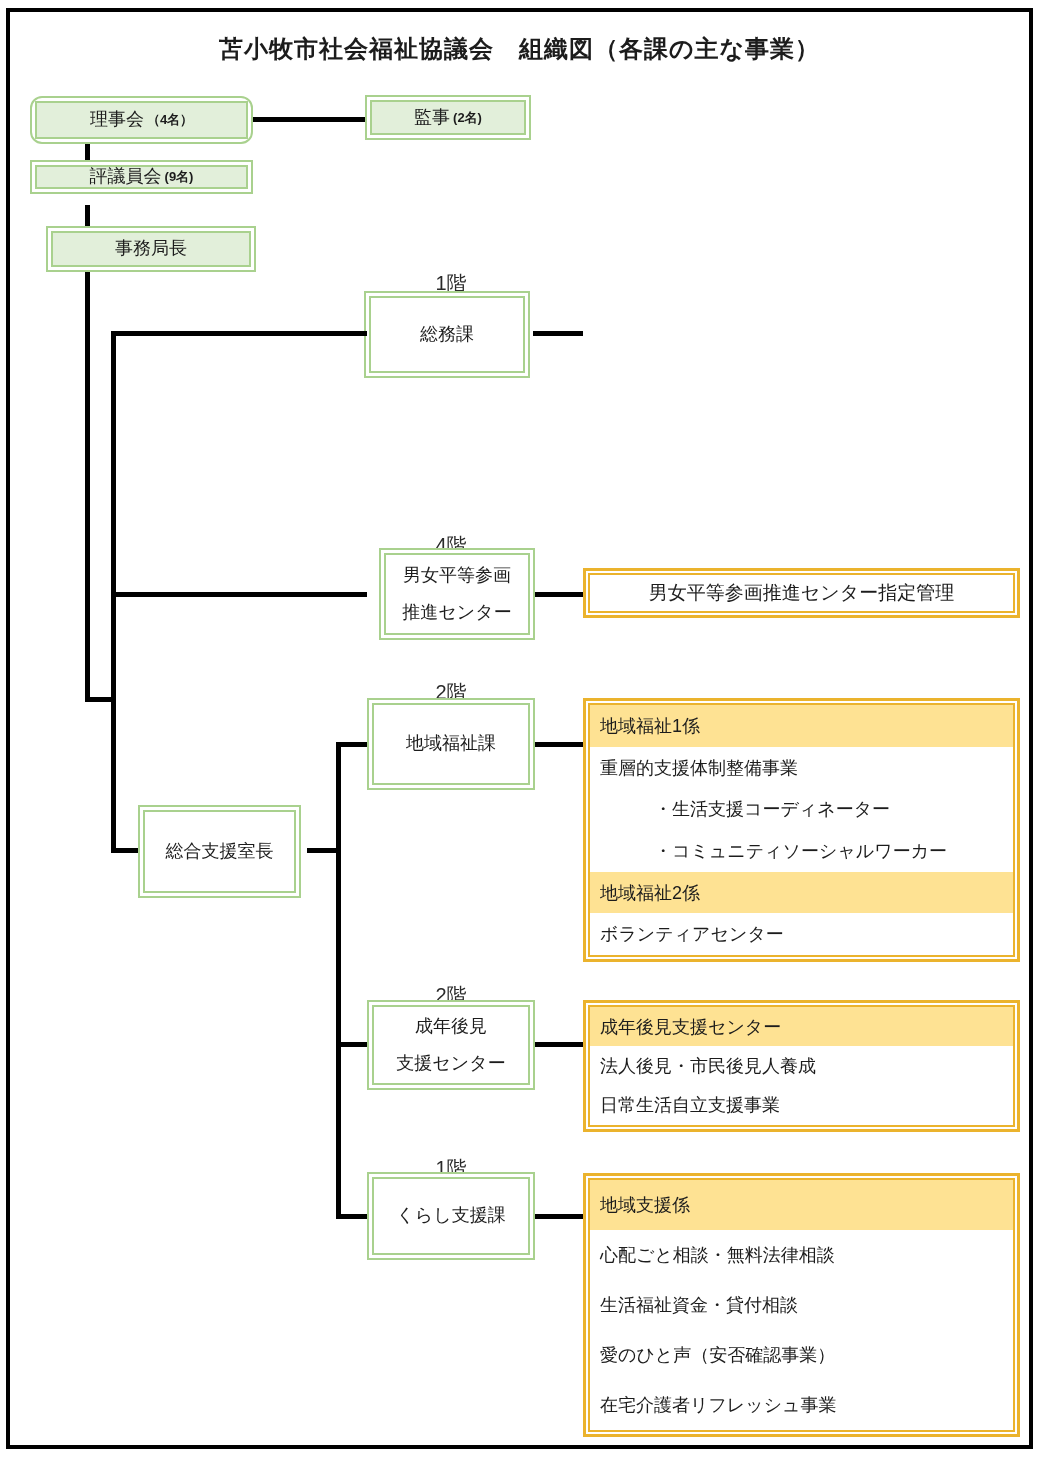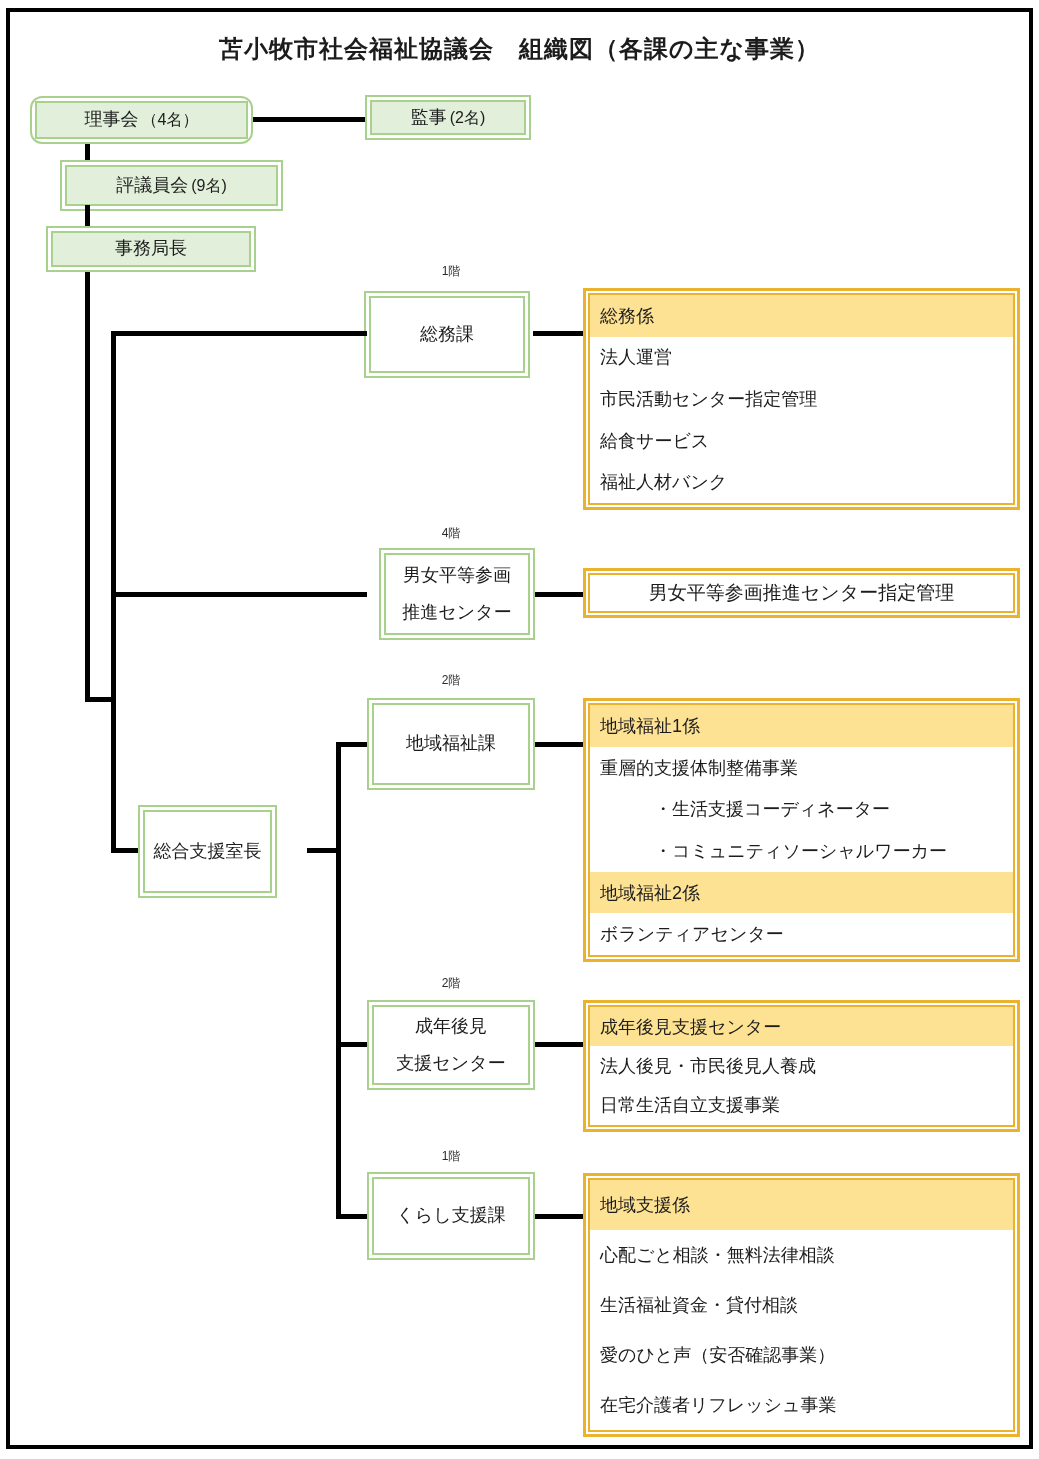--- a/index.html
+++ b/index.html
@@ -8,31 +8,31 @@
   .frame{position:absolute;left:6px;top:8px;width:1027px;height:1441px;
          border:4px solid #000;box-sizing:border-box;}
   .title{position:absolute;left:0;top:16px;width:100%;text-align:center;
          font-size:24px;font-weight:bold;letter-spacing:1px;margin-top:17px;}
   
   .gbox{position:absolute;border:2px solid #A9D18E;background:#fff;padding:3px;box-sizing:border-box;}
   .gbox .inner{width:100%;height:100%;border:2px solid #A9D18E;box-sizing:border-box;
                display:flex;flex-direction:column;align-items:center;justify-content:center;
                background:#fff;font-size:18px;line-height:1.2;row-gap:15px;}
   .gbox.filled .inner{background:#E2EFDA;flex-direction:row;row-gap:0;}
-  .count{font-size:16px;margin-left:3px;}
+  .count{font-size:13px;margin-left:3px;font-weight:bold;}
   
   .ybox{position:absolute;border:3px solid #EBB32D;background:#fff;padding:2px;box-sizing:border-box;}
   .ybox .inner{width:100%;height:100%;border:2px solid #EBB32D;box-sizing:border-box;
                display:flex;flex-direction:column;background:#fff;}
   .yrow{flex:1;display:flex;align-items:center;padding:0 10px;font-size:18px;}
   .yrow.header{background:#FEE293;}
   .yrow.sub{padding-left:64px;}
   .yrow.single{justify-content:center;font-size:19px;}
   
-  .floor{position:absolute;width:60px;text-align:center;font-size:12px;color:#2a2a2a;}
+  .floor{position:absolute;width:60px;text-align:center;font-size:20px;color:#2a2a2a;margin-top:7px;}
   
   .connector{position:absolute;background:#000;}
 </style>
 </head>
 <body>
 
 <div id="page">
   <div class="frame"></div>
 
   <div class="title">苫小牧市社会福祉協議会　組織図（各課の主な事業）</div>
@@ -44,34 +44,34 @@
     </div>
   </div>
 
   <div class="gbox filled" style="left:365px;top:95px;width:166px;height:45px;">
     <div class="inner">
       <span>監事</span>
       <span class="count">(2名)</span>
     </div>
   </div>
 
-  <div class="gbox filled" style="left:30px;top:160px;width:223px;height:51px;margin-left:30px;">
+  <div class="gbox filled" style="left:30px;top:160px;width:223px;height:34px;">
     <div class="inner">
       <span>評議員会</span>
       <span class="count">(9名)</span>
     </div>
   </div>
 
   <div class="gbox filled" style="left:46px;top:226px;width:210px;height:46px;">
     <div class="inner">
       <span>事務局長</span>
     </div>
   </div>
 
-  <div class="gbox" style="left:138px;top:805px;width:139px;height:93px;">
+  <div class="gbox" style="left:138px;top:805px;width:163px;height:93px;">
     <div class="inner">
       <span>総合支援室長</span>
     </div>
   </div>
 
   <div class="floor" style="left:421px;top:263px;">1階</div>
   <div class="gbox" style="left:364px;top:291px;width:166px;height:87px;">
     <div class="inner">
       <span>総務課</span>
     </div>
@@ -100,29 +100,20 @@
     </div>
   </div>
 
   <div class="floor" style="left:421px;top:1148px;">1階</div>
   <div class="gbox" style="left:367px;top:1172px;width:168px;height:88px;">
     <div class="inner">
       <span>くらし支援課</span>
     </div>
   </div>
 
-  <div class="ybox" style="left:583px;top:288px;width:437px;height:222px;">
-    <div class="inner">
-      <div class="yrow header">総務係</div>
-      <div class="yrow">法人運営</div>
-      <div class="yrow">市民活動センター指定管理</div>
-      <div class="yrow">給食サービス</div>
-      <div class="yrow">福祉人材バンク</div>
-    </div>
-  </div>
 
   <div class="ybox" style="left:583px;top:568px;width:437px;height:50px;">
     <div class="inner">
       <div class="yrow single">男女平等参画推進センター指定管理</div>
     </div>
   </div>
 
   <div class="ybox" style="left:583px;top:698px;width:437px;height:264px;">
     <div class="inner">
       <div class="yrow header">地域福祉1係</div>

